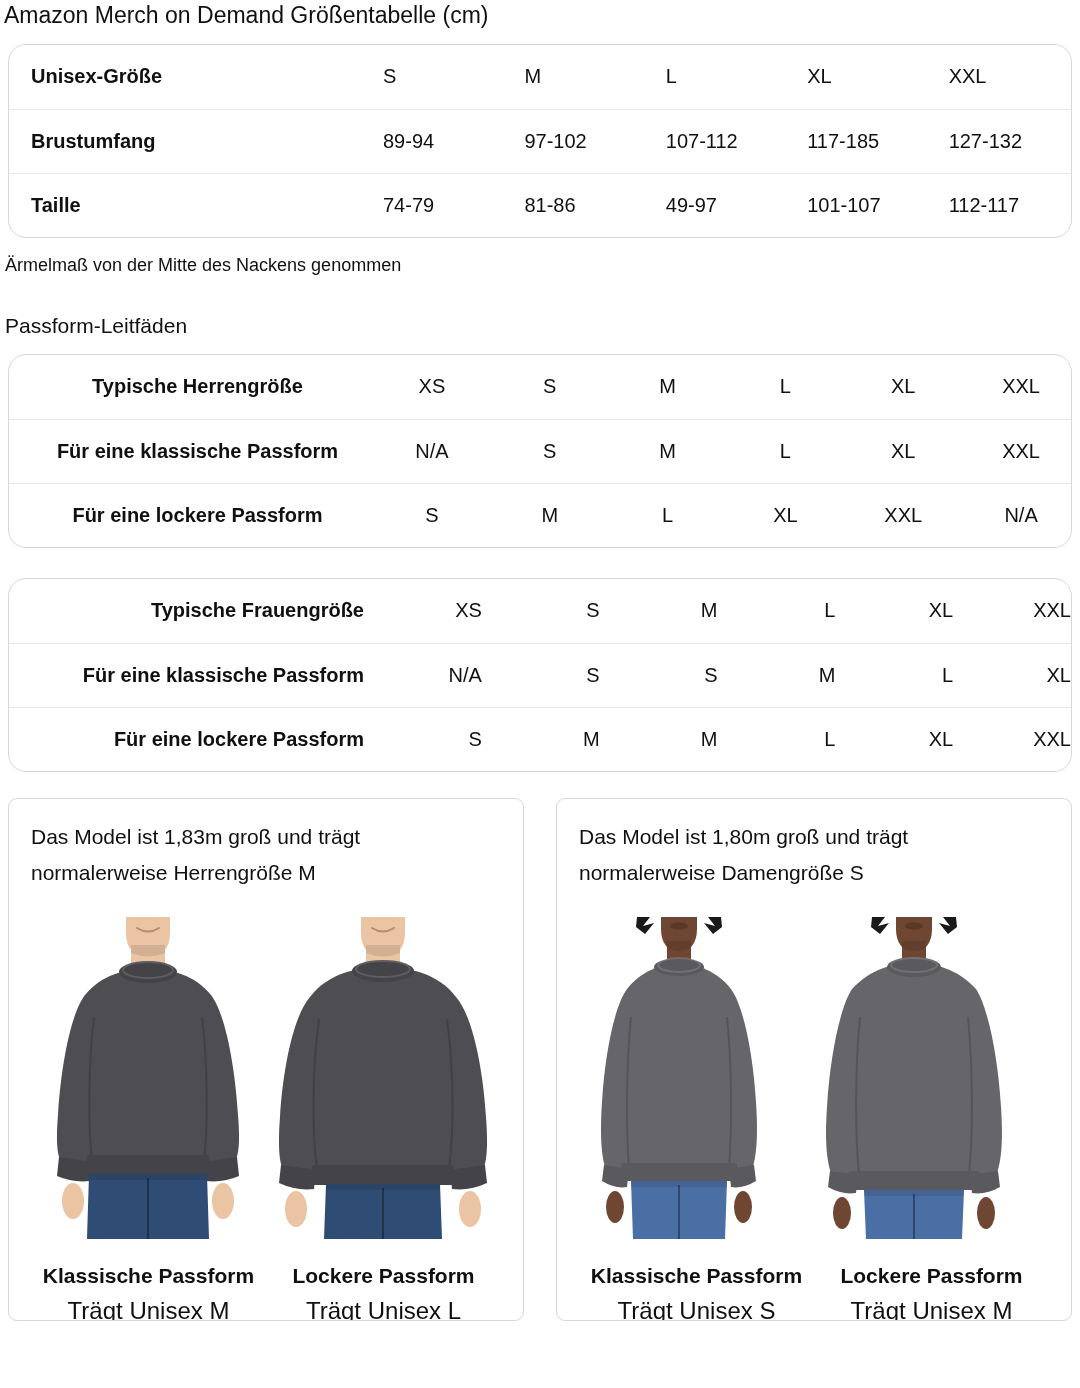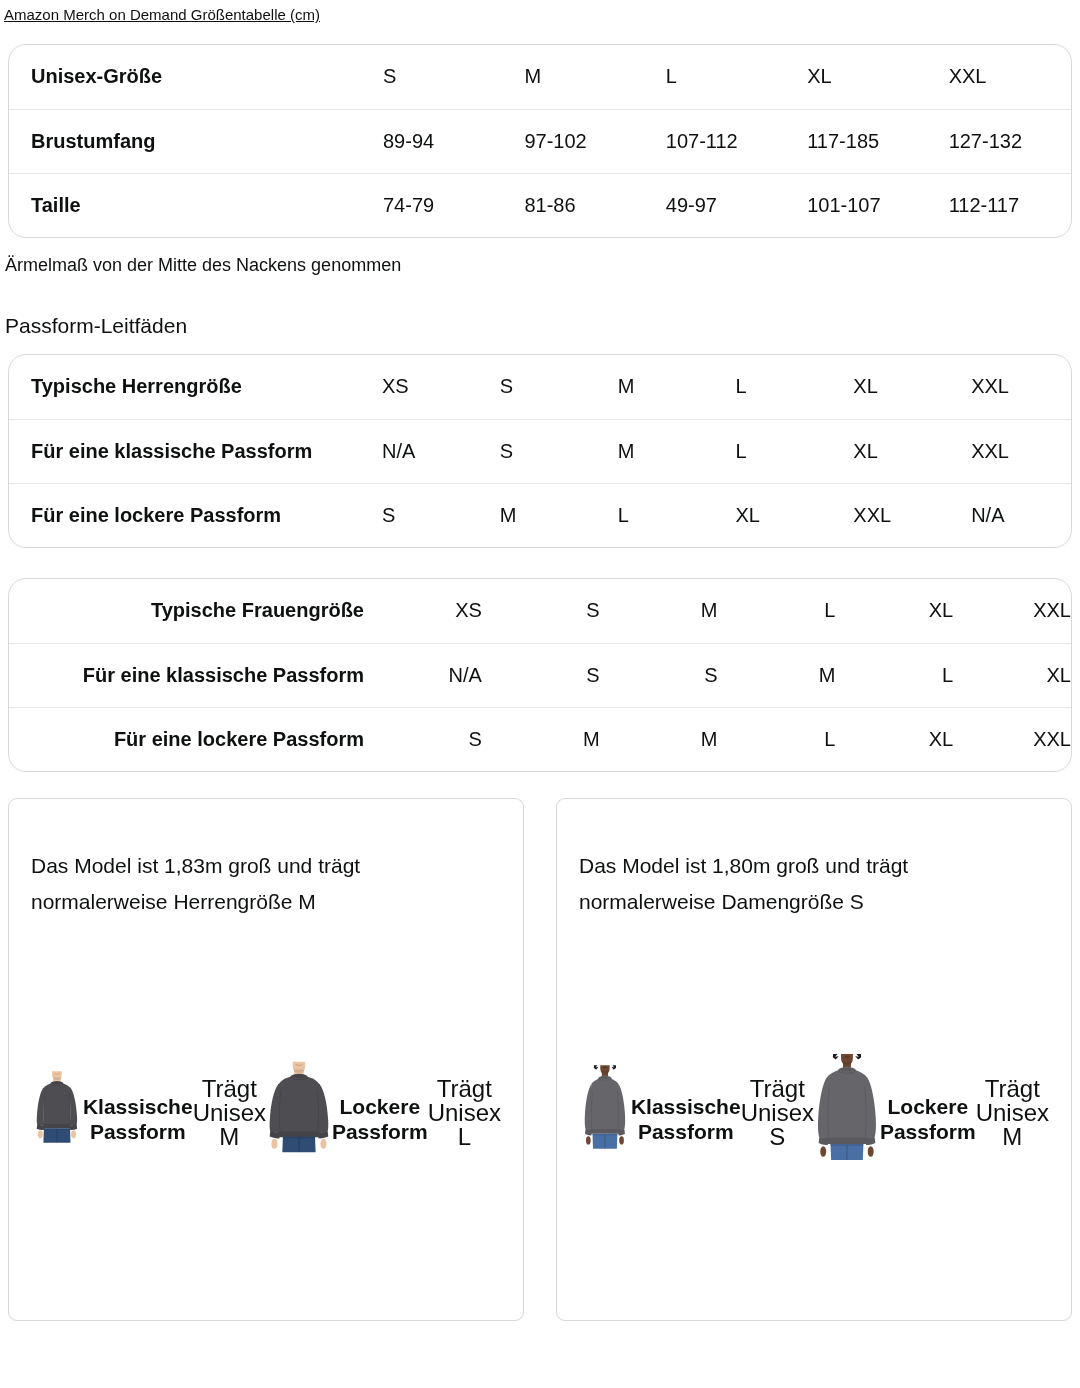--- a/index.html
+++ b/index.html
@@ -11,21 +11,21 @@
   *{ box-sizing:border-box; }
   html,body{ margin:0; padding:0; }
   body{
     width:1080px; height:1388px; background:#ffffff;
     font-family:"Liberation Sans","DejaVu Sans",sans-serif;
     color:var(--text); overflow:hidden;
   }
   .page{ width:1080px; height:1388px; position:relative; }
 
   .page-title{
-    padding:3px 0 0 4px; font-size:15px; line-height:24px; font-weight:400;text-decoration:underline;
+    padding:3px 0 0 4px; font-size:23px; line-height:24px; font-weight:400;
   }
 
   .sizetable{
     margin:17px 8px 0 8px; width:1064px;
     border:1px solid var(--table_border); border-radius:18px;
     overflow:hidden; background:#fff;
   }
   .trow{ display:flex; height:64px; }
   .trow + .trow{ border-top:1px solid var(--row_divider); }
   .tlabel{
@@ -34,34 +34,34 @@
   }
   .tcell{ flex:1; padding-left:19px; font-size:20px; line-height:63px; white-space:nowrap; }
   .tcell6{ padding-left:18px; }
 
   .footnote{
     margin:16px 0 0 5px; font-size:18px; line-height:22px; font-weight:400;
   }
   .section-heading{
     margin:37px 0 0 5px; font-size:21px; line-height:25px; font-weight:400;
   }
-  .sizetable.mt-first{ margin-top:16px; }
+  .sizetable.mt-first{ margin-top:16px;text-align:center; }
   .sizetable.mt-next{ margin-top:30px;text-align:right; }
 
   .cards{ display:flex; gap:32px; margin:26px 8px 0 8px; }
   .card{
     width:516px; height:523px;
     border:1px solid var(--card_border); border-radius:9px;
     padding:20px 22px 0 22px; background:#fff; overflow:hidden;
   }
   .card-desc{
-    font-size:21px; line-height:36px; font-weight:400; max-width:408px;margin-top:29px;
+    font-size:21px; line-height:36px; font-weight:400; max-width:408px;
   }
   .figures{ display:flex; margin-top:26px; }
-  .figure{ width:50%; display:flex; flex-direction:row; align-items:center; }
+  .figure{ width:50%; display:flex; flex-direction:column; }
   .figure svg{ display:block; }
   .fit-label{ margin-top:24px; font-size:21px; line-height:25px; font-weight:700; text-align:center; }
   .size-label{ margin-top:11px; font-size:24px; line-height:24px; font-weight:400; text-align:center; }
 
   
   .skin-l{ fill:var(--skin_light); }
   .skin-d{ fill:var(--skin_dark); }
   .sw-d{ fill:var(--sweatshirt_dark); }
   .rib-d{ fill:var(--sweatshirt_dark_rib); }
   .sw-l{ fill:var(--sweatshirt_light); }

